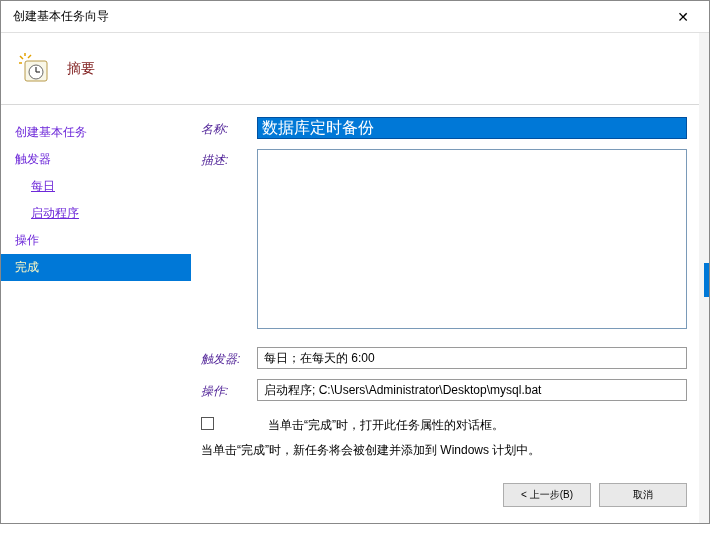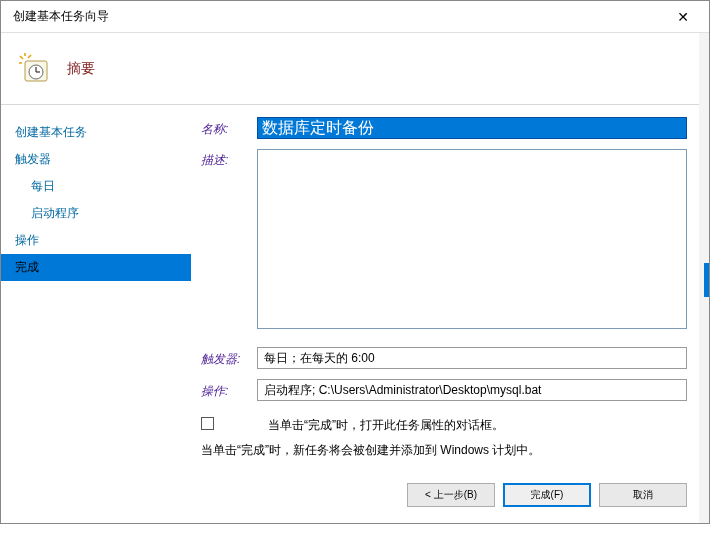--- a/index.html
+++ b/index.html
@@ -52,28 +52,28 @@
     height: calc(100% - 32px - 72px);
   }
   .sidebar {
     width: 190px;
     padding-top: 14px;
     background: #fff;
     border-right: none;
   }
   .side-item {
     padding: 5px 10px 5px 14px;
-    color: #0369a1;
+    color: #6d28d9;
     cursor: default;
     white-space: nowrap;
   }
-  .side-item.indent { padding-left: 30px; }
+  .side-item.indent { padding-left: 30px; text-decoration: underline; }
   .side-item.selected {
     background: #0078d7;
-    color: #000000;
+    color: #fef9c3;
   }
   .main {
     flex: 1;
     padding: 12px 22px 10px 10px;
     display: flex;
     flex-direction: column;
   }
   .form-row {
     display: flex;
     margin-bottom: 10px;
@@ -246,23 +246,20 @@
         <div class="checkbox-box"></div>
         <span>当单击“完成”时，打开此任务属性的对话框。</span>
       </div>
 
       <div class="hint-text">当单击“完成”时，新任务将会被创建并添加到 Windows 计划中。</div>
 
       <div class="button-row">
         <div class="btn">
           <span>&lt; 上一步(B)</span>
         </div>
-        <div class="btn default-btn">
-          <span>完成(F)</span>
-        </div>
         <div class="btn">
           <span>取消</span>
         </div>
       </div>
 
     </div>
   </div>
 
   <div class="right-strip">
     <div class="blue-blip"></div>

